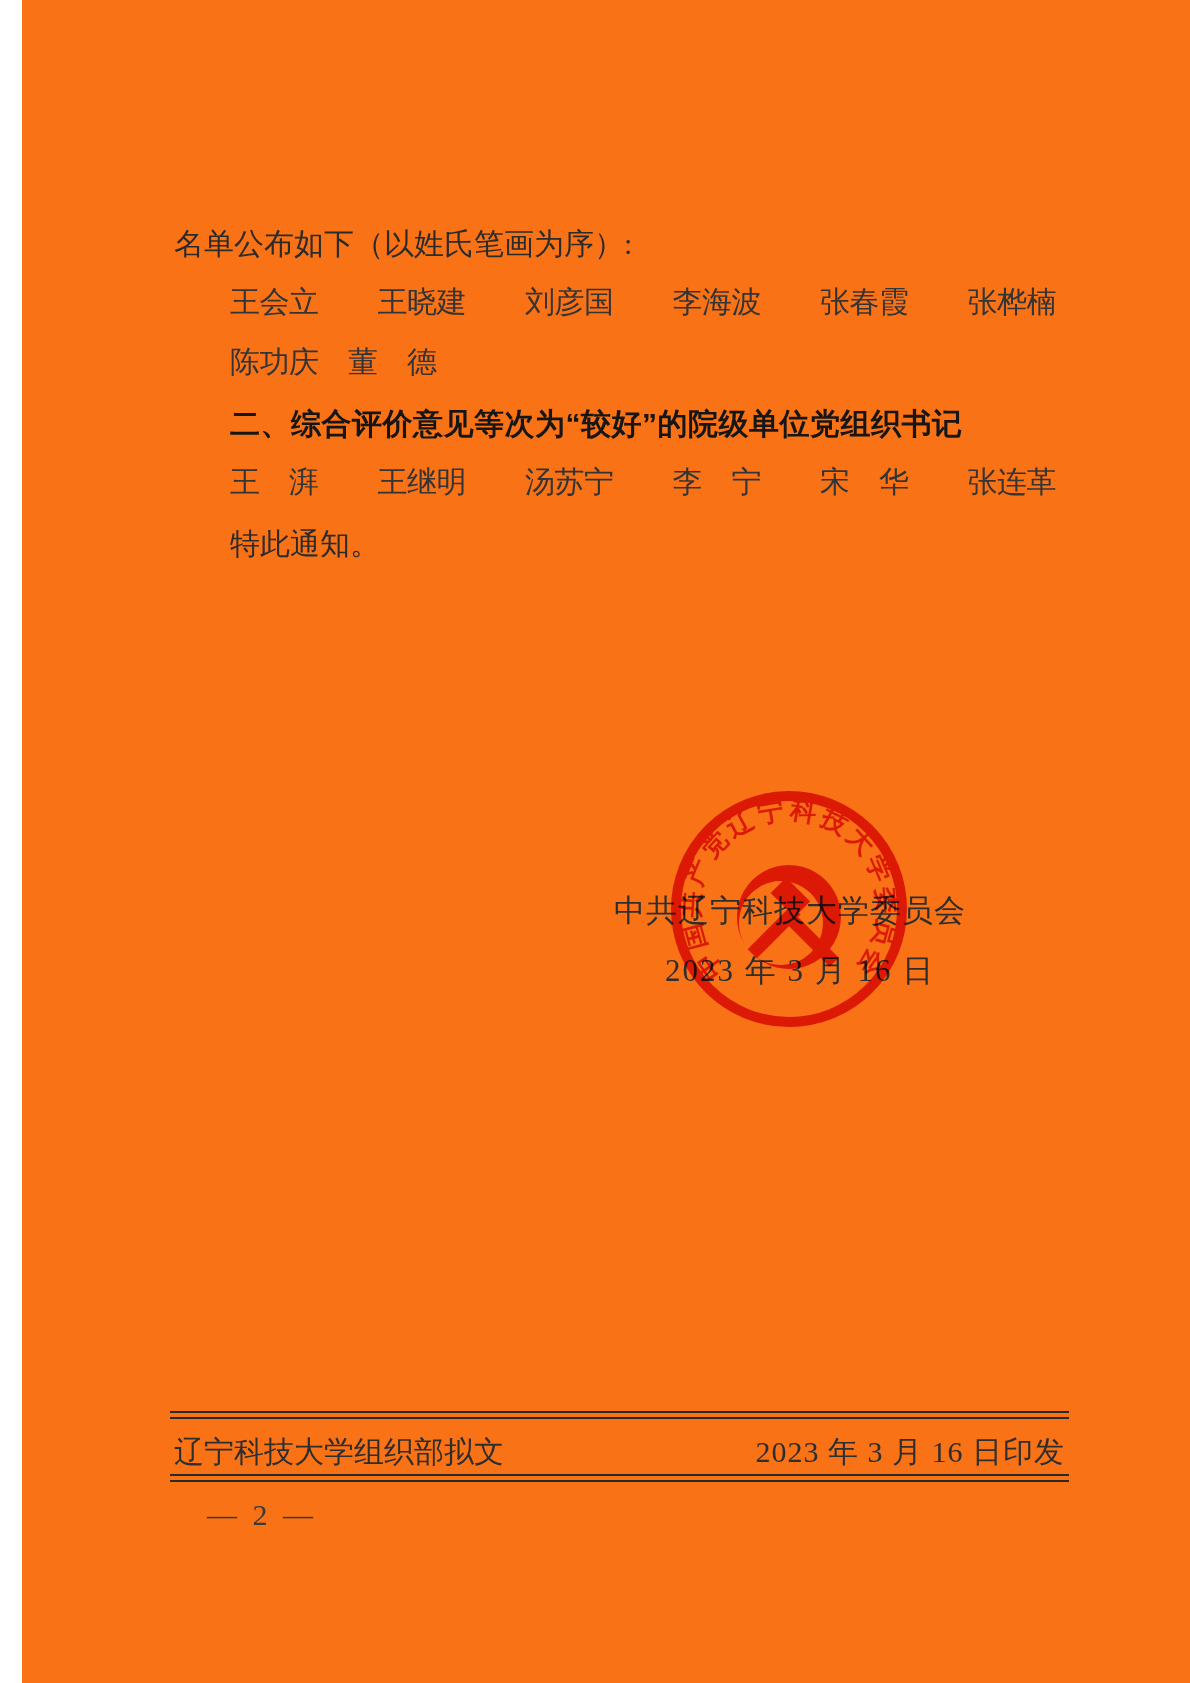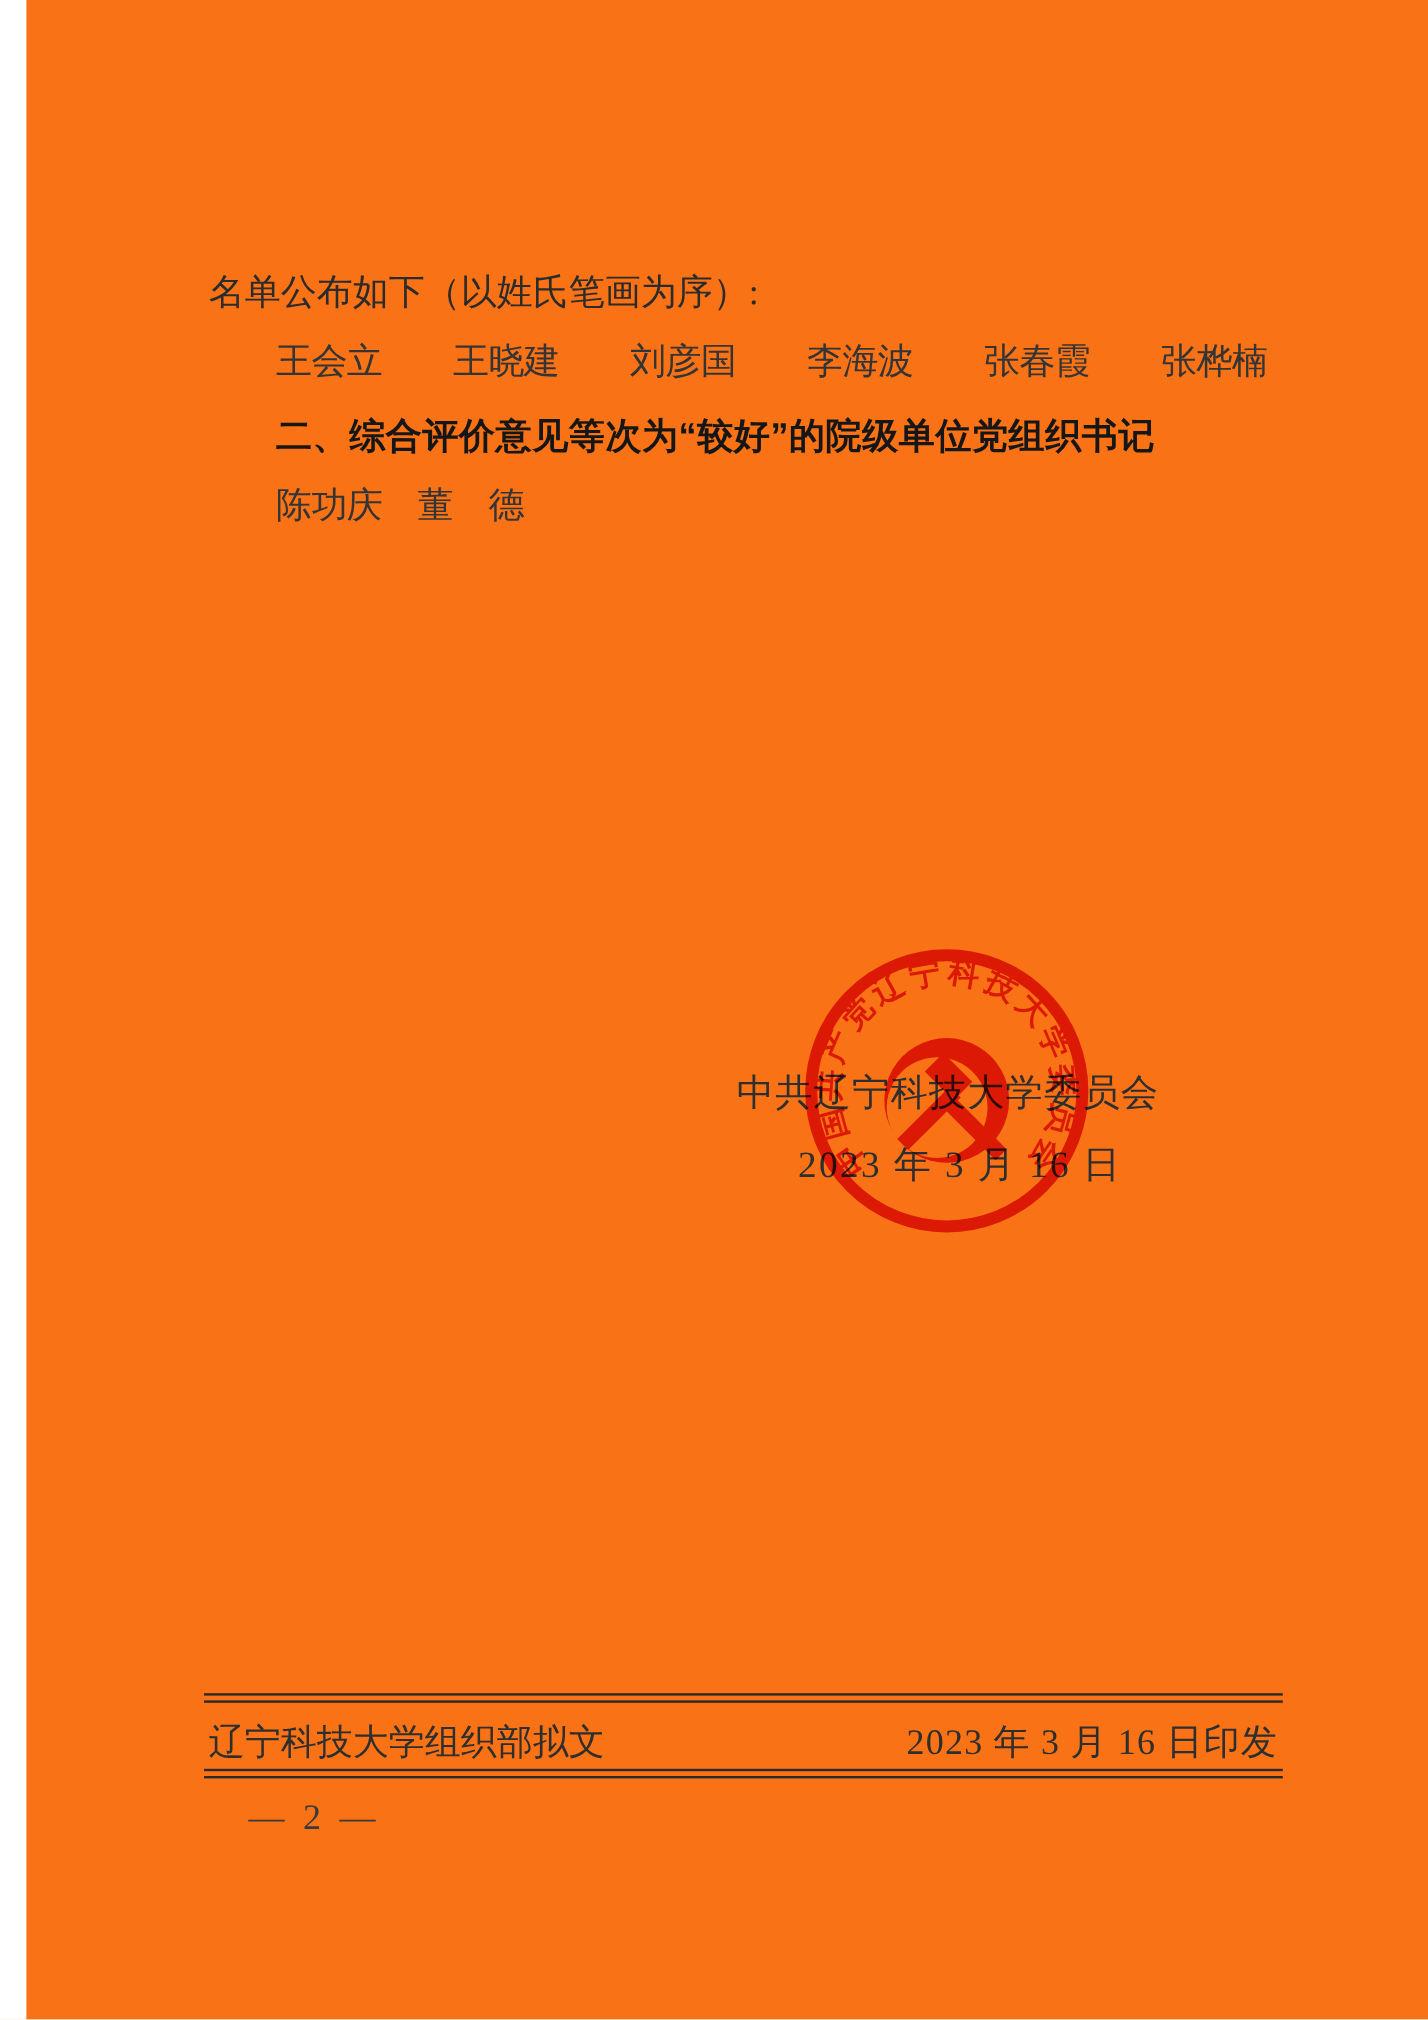--- a/index.html
+++ b/index.html
@@ -89,22 +89,24 @@
   }
 </style>
 </head>
 <body>
 
 <div class="page">
 
   <div class="body-text">
     <p>名单公布如下（以姓氏笔画为序）:</p>
     <p class="indent names">王会立　　王晓建　　刘彦国　　李海波　　张春霞　　张桦楠</p>
+    <p class="indent names">陈功庆　董　德</p>
     <p class="indent heading">二、综合评价意见等次为“较好”的院级单位党组织书记</p>
-    <p class="indent names">陈功庆　董　德</p>
+    <p class="indent names">王　湃　　王继明　　汤苏宁　　李　宁　　宋　华　　张连革</p>
+    <p class="indent">特此通知。</p>
   </div>
 
   <div class="sig-line">中共辽宁科技大学委员会</div>
   <div class="date-line">2023 年 3 月 16 日</div>
 
   <svg class="seal" viewBox="0 0 246 246" xmlns="http://www.w3.org/2000/svg">
 
     <circle cx="123" cy="123" r="113" fill="none" stroke="#e0251c" stroke-width="10"></circle>
 
     <defs>

